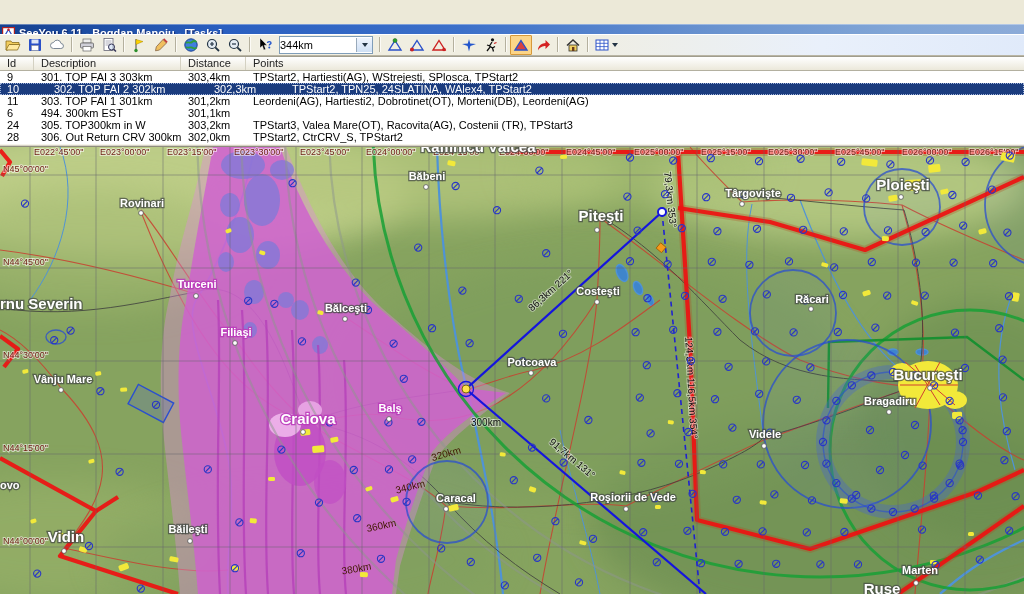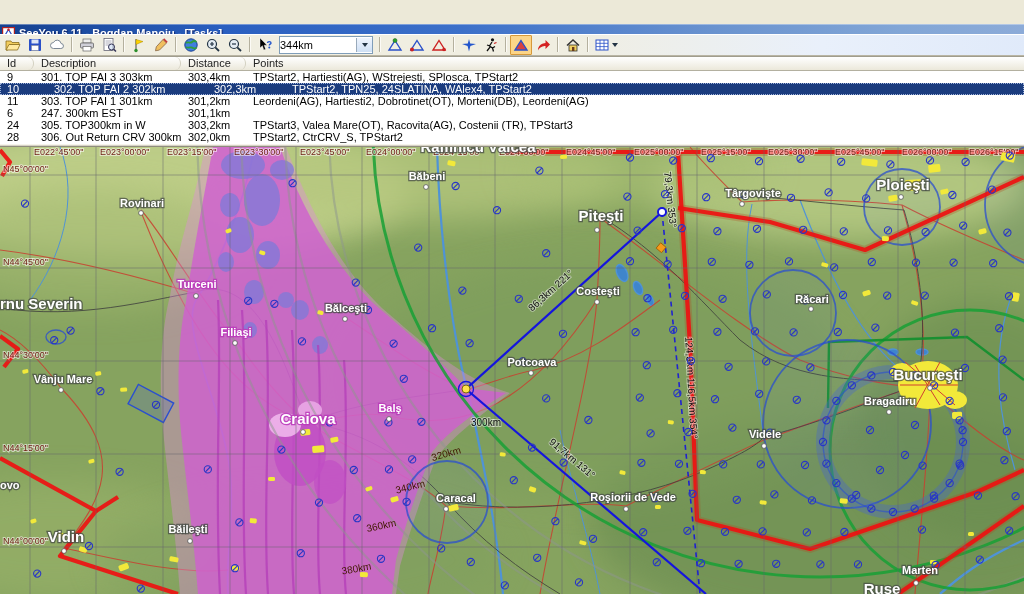--- a/index.html
+++ b/index.html
@@ -27,21 +27,21 @@
   .combo{position:relative;width:92px;height:16px;background:#fff;border:1px solid #7f9db9;margin:0 3px;display:flex;align-items:center;}
   .combo .cval{flex:1;font-size:11px;}
   .combo .cbtn{width:15px;height:14px;margin:0;background:linear-gradient(#eef4fd,#cfe0f5);border-left:1px solid #9ab;display:flex;align-items:center;justify-content:center;}
   .combo .car{width:0;height:0;border-left:3px solid transparent;border-right:3px solid transparent;border-top:4px solid #234;}
   .caret-mini{width:0;height:0;border-left:3px solid transparent;border-right:3px solid transparent;border-top:4px solid #234;margin-left:2px;}
   
   #tasktable{position:absolute;left:0;top:56px;width:1024px;height:88px;background:#fff;overflow:hidden;
     border-top:1px solid #a09d8d;}
   .hdr{display:flex;height:13px;line-height:13px;background:linear-gradient(#ffffff,#ebe8da);
     border-bottom:1px solid #b3b0a0;color:#222;}
-  .hdr .hcell{padding-left:7px;box-sizing:border-box;border-right:1px solid #d4d1c2;white-space:nowrap;overflow:hidden;border-radius:6px;}
+  .hdr .hcell{padding-left:7px;box-sizing:border-box;border-right:1px solid #d4d1c2;white-space:nowrap;overflow:hidden;}
   .hdr .hcell:last-child{border-right:none;}
   .trow{display:flex;height:12px;line-height:12px;white-space:nowrap;}
   .trow .tcell{padding-left:7px;box-sizing:border-box;overflow:hidden;}
   .trow.sel{background:#1b3c7e;color:#fff;outline:1px dotted #9fb2da;outline-offset:-1px;gap:13px;}
   .c0{width:34px;} .c1{width:147px;} .c2{width:65px;} .c3{flex:1;}
   
   #splitter{position:absolute;left:0;top:144px;width:1024px;height:3px;background:#d6d2c6;
     border-top:1px solid #f6f4ec;border-bottom:1px solid #8f8c7d;box-sizing:border-box;}
   
   #map{position:absolute;left:0;top:147px;width:1024px;height:447px;overflow:hidden;background:#86a35f;}
@@ -229,21 +229,21 @@
           <div class="tcell c3">TPStart2, TPN25, 24SLATINA, WAlex4, TPStart2</div>
         </div>
         <div class="trow">
           <div class="tcell c0">11</div>
           <div class="tcell c1">303. TOP FAI 1 301km</div>
           <div class="tcell c2">301,2km</div>
           <div class="tcell c3">Leordeni(AG), Hartiesti2, Dobrotinet(OT), Morteni(DB), Leordeni(AG)</div>
         </div>
         <div class="trow">
           <div class="tcell c0">6</div>
-          <div class="tcell c1">247. 300km EST</div>
+          <div class="tcell c1">494. 300km EST</div>
           <div class="tcell c2">301,1km</div>
         </div>
         <div class="trow">
           <div class="tcell c0">24</div>
           <div class="tcell c1">305. TOP300km in W</div>
           <div class="tcell c2">303,2km</div>
           <div class="tcell c3">TPStart3, Valea Mare(OT), Racovita(AG), Costenii (TR), TPStart3</div>
         </div>
         <div class="trow">
           <div class="tcell c0">28</div>

